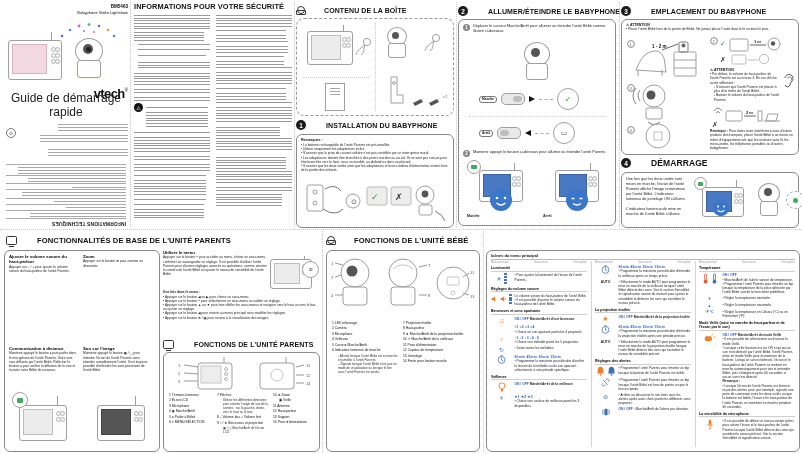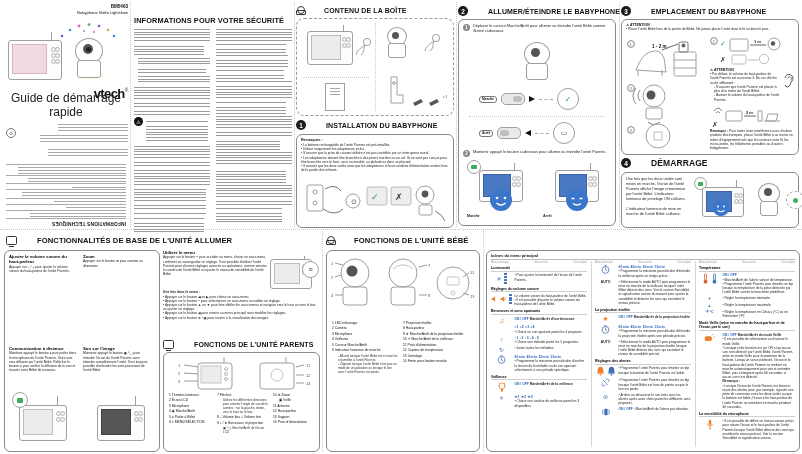--- a/index.html
+++ b/index.html
@@ -152,21 +152,21 @@
         <div style="border-top:.5px solid #aaa;padding:1.2px 0">
             <div class="fll" style="height:5px;width:98px"></div>
           </div>
         <div style="border-top:.5px solid #aaa;border-bottom:.5px solid #aaa;padding:1.2px 0">
             <div class="fll" style="height:7.5px;width:108px"></div>
           </div>
       </div>
     </div>
   </div>
 
-  <div class="abs" style="left:134px;top:16px;width:158px;height:218px">
+  <div class="abs" style="left:134px;top:2px;width:158px;height:218px">
     <div class="h1" style="font-size:7.4px">INFORMATIONS POUR VOTRE SÉCURITÉ</div>
     <div class="abs" style="left:0;top:13px;width:76px;height:205px">
       <div class="fl" style="height:14px"></div>
       <div class="fl" style="height:10px;width:70px;margin-top:2.5px"></div>
       <div class="fl" style="height:8px;width:72px;margin:2.5px 0 0 4px"></div>
       <div class="fl" style="height:5px;width:68px;margin:2.5px 0 0 4px"></div>
       <div class="fl" style="height:8px;width:72px;margin:2.5px 0 0 4px"></div>
       <div class="fl" style="height:30px;margin-top:2.5px"></div>
       <div class="abs" style="left:0;top:88px;width:9px;height:9px;background:#111;border-radius:50%;display:flex;align-items:center;justify-content:center;color:#fff;font-size:5px">⚠</div>
       <div class="fl" style="height:22px;width:62px;margin:4px 0 0 12px"></div>
@@ -483,21 +483,21 @@
           <div class="detc" style="position:absolute;left:94px;top:14px;width:16px;height:16px;border-style:dashed">
               <span style="width:5px;height:5px;border-radius:50%;background:#3fae5a;display:block"></span>
             </div>
         </div>
       </div>
     </div>
   </div>
 
   <div class="hrow abs" style="left:6px;top:236px">
     <span class="scrico"></span>
-    <span class="h1" style="font-size:7.6px">FONCTIONNALITÉS DE BASE DE L'UNITÉ ALLUMER</span>
+    <span class="h1" style="font-size:7.6px">FONCTIONNALITÉS DE BASE DE L'UNITÉ PARENTS</span>
   </div>
   <div class="box" style="left:4px;top:250px;width:154px;height:200px">
     <div style="display:flex;gap:6px;padding:3px 4px">
       <div style="width:68px">
         <div class="sub">Ajuster le volume sonore du haut-parleur</div>
         <div class="tiny">Appuyer sur – / + pour ajuster le volume sonore du haut-parleur de l'unité Parents.</div>
       </div>
       <div style="width:68px">
         <div class="sub">Zoom</div>
         <div class="tiny">Appuyer sur le bouton ⊕ pour zoomer ou dézoomer.</div>

